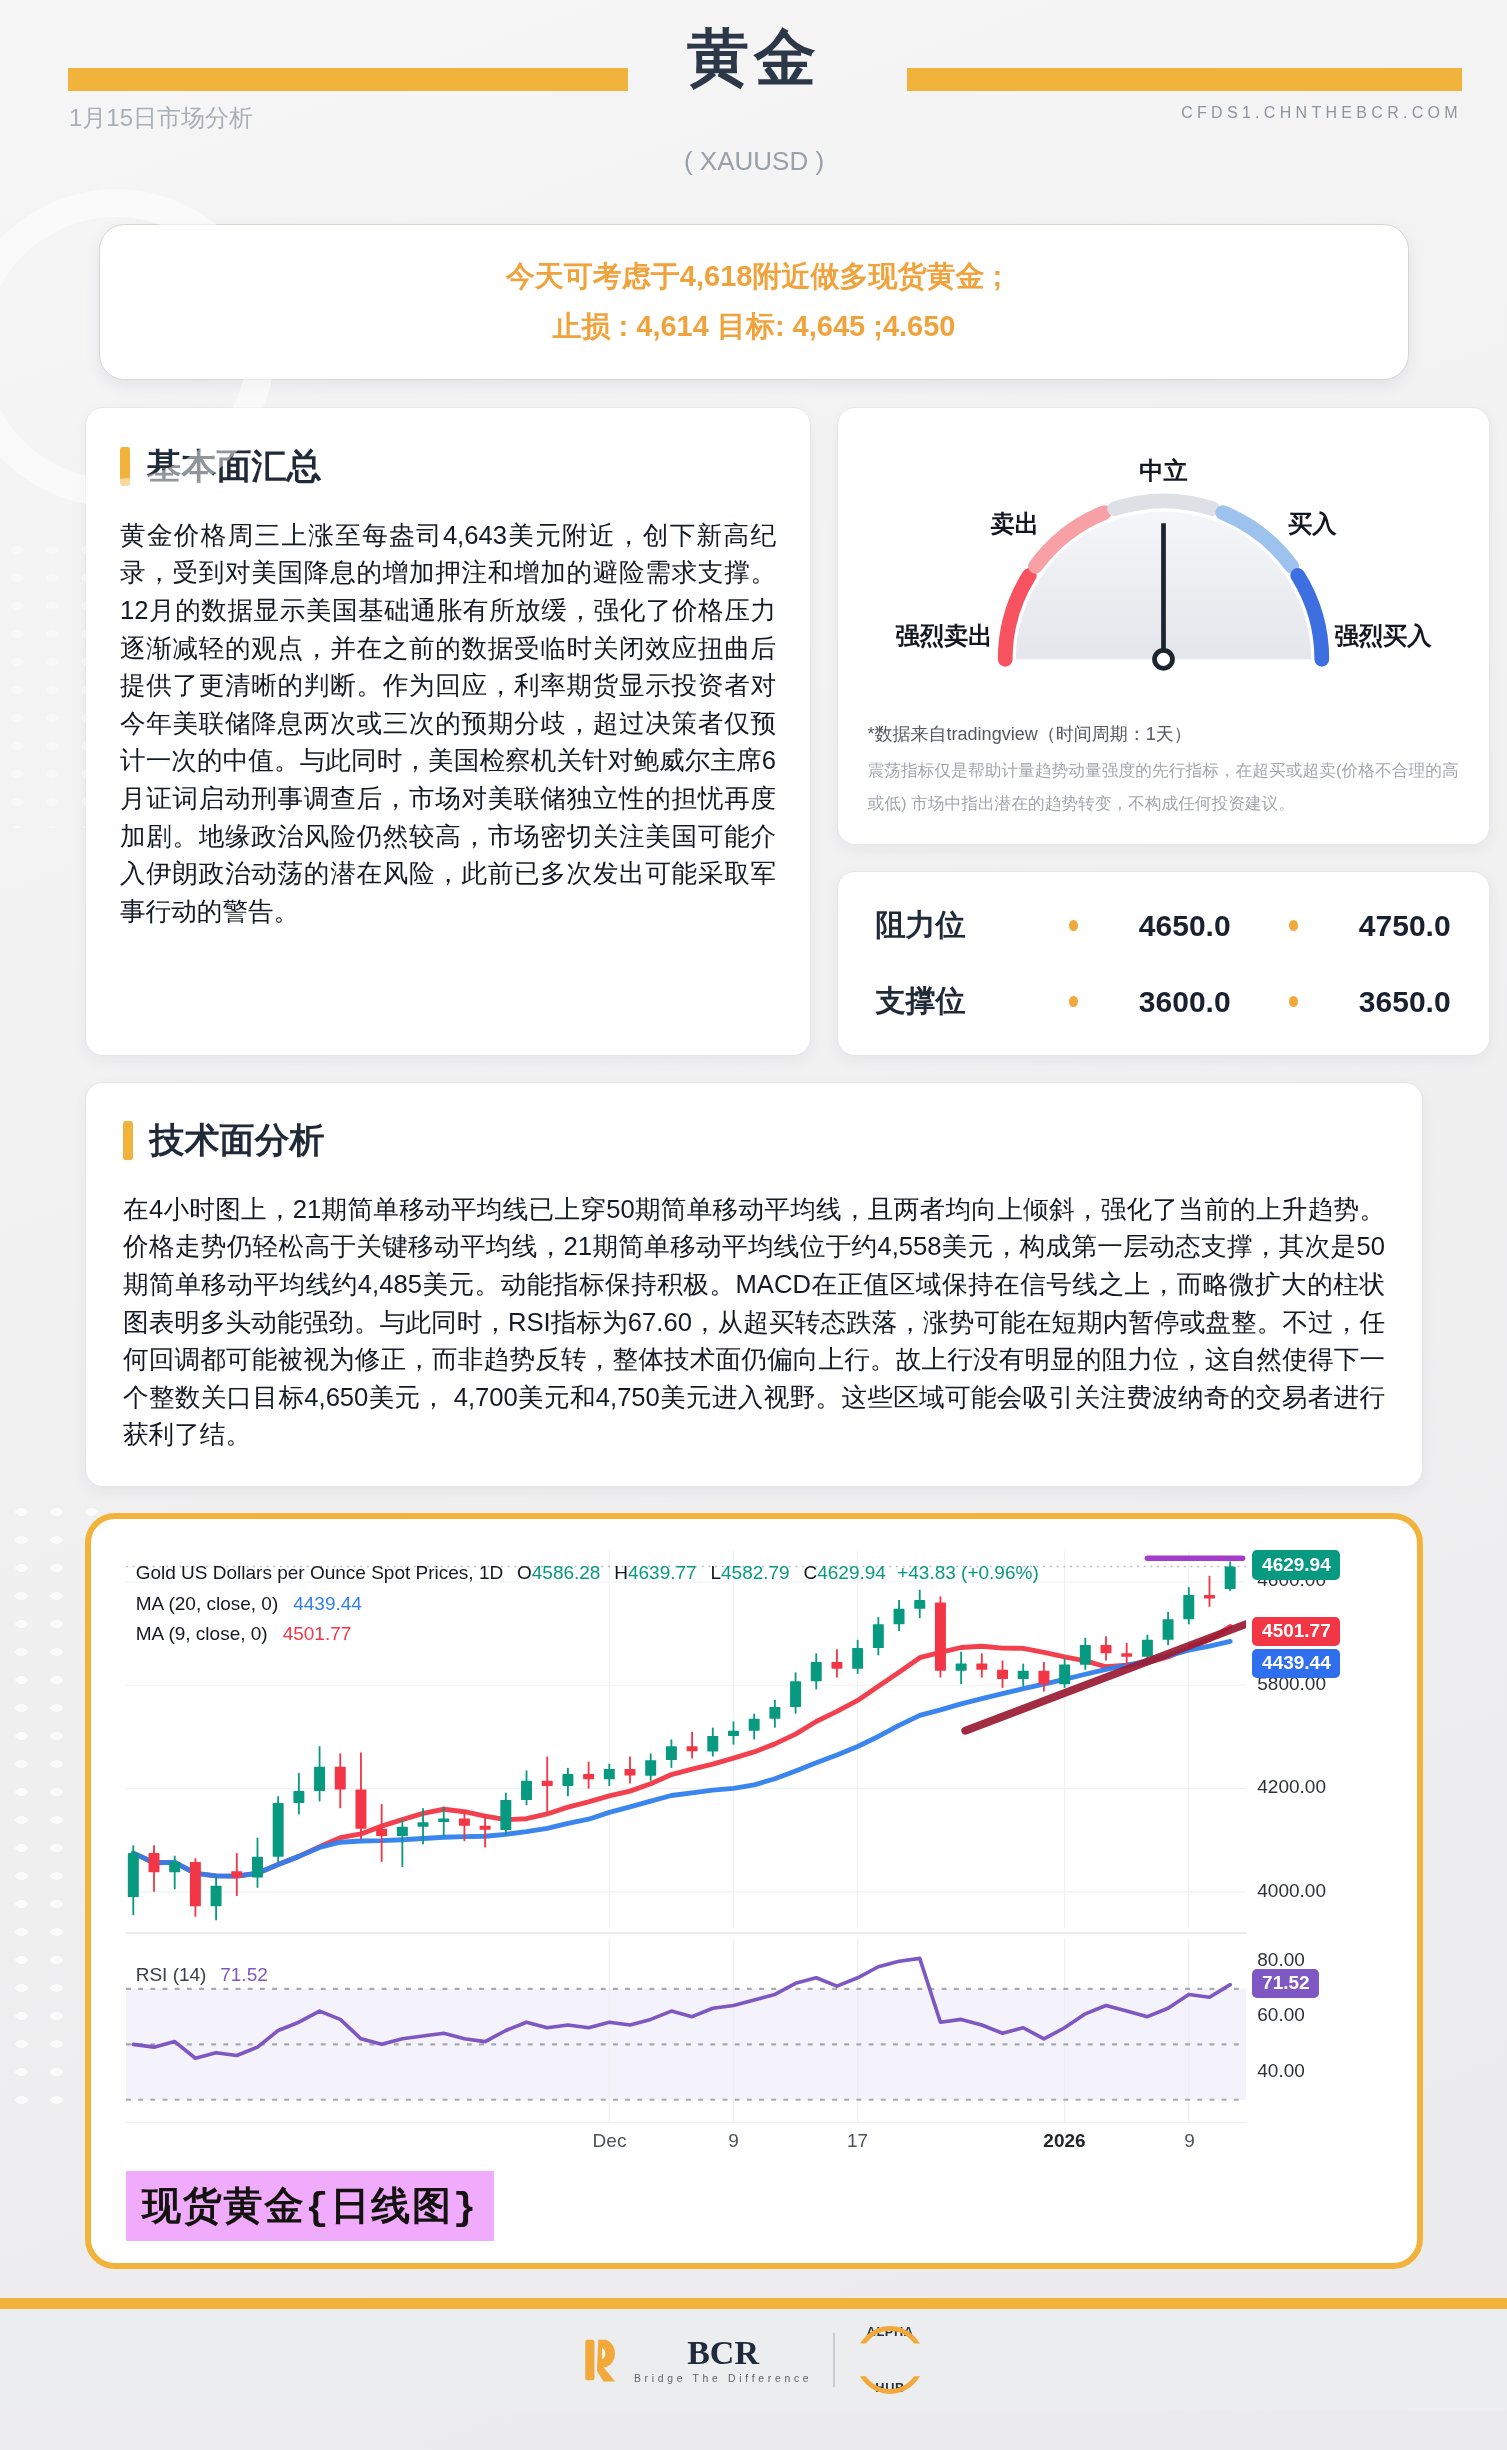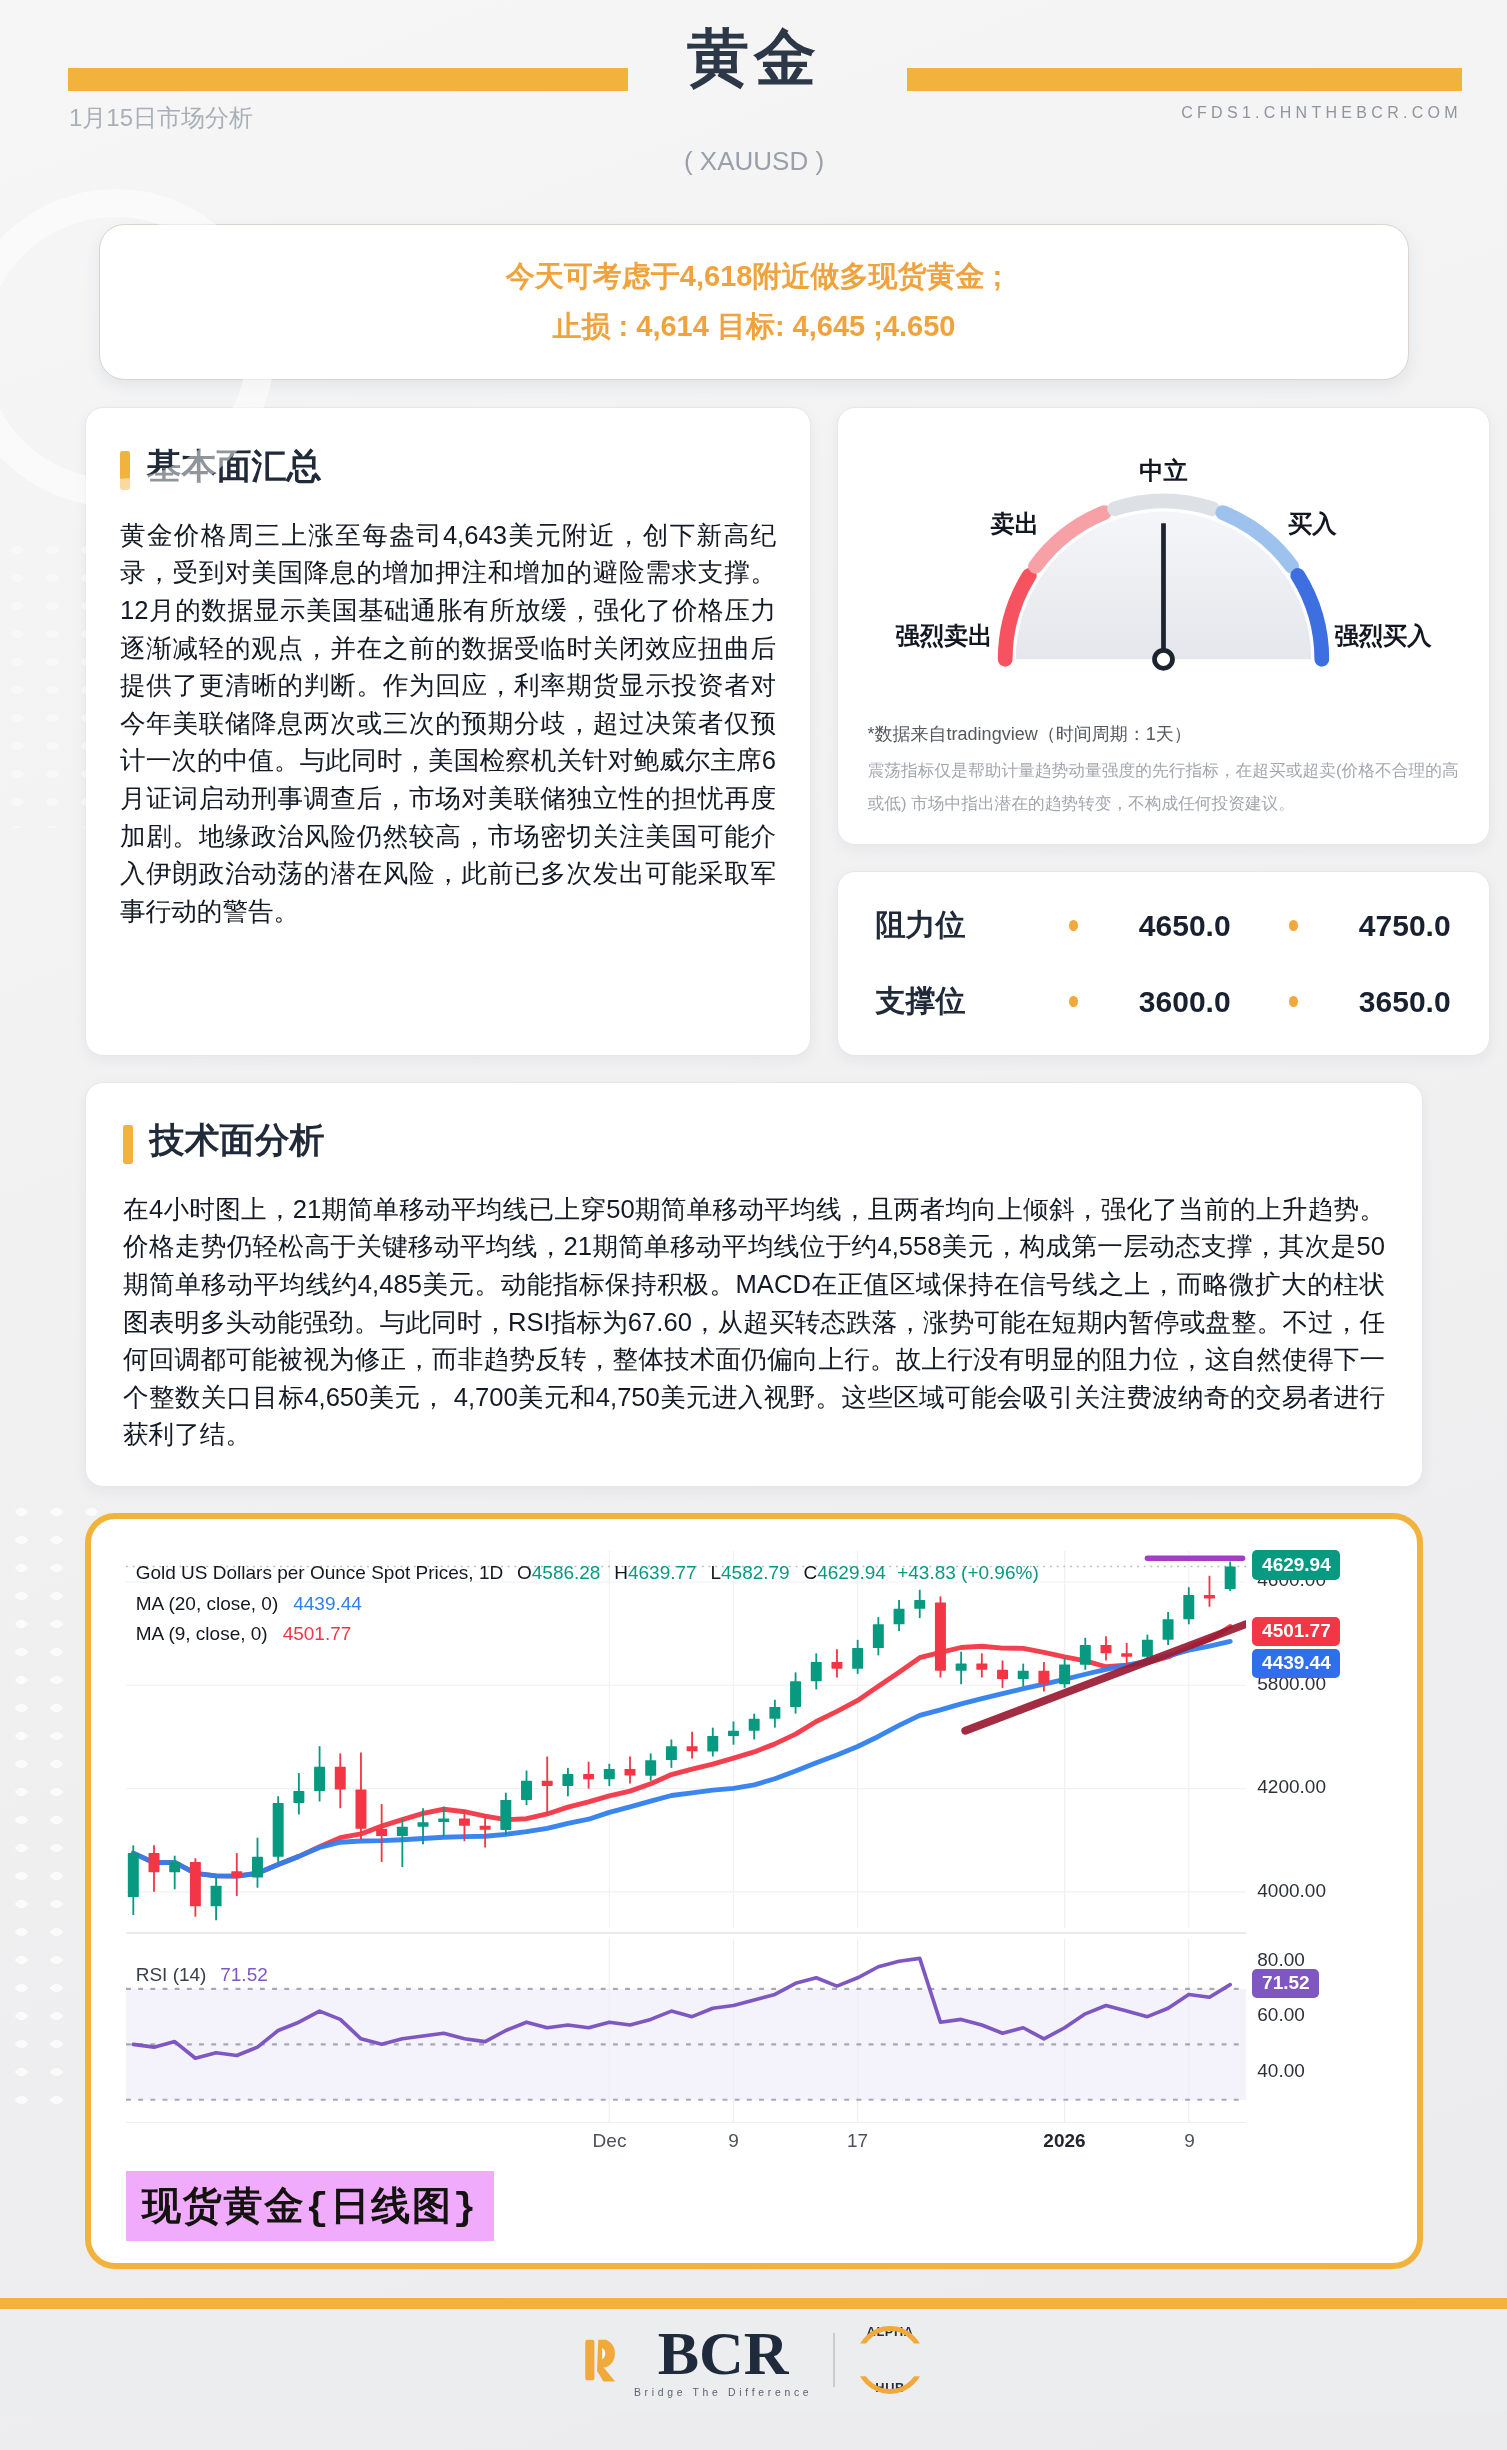--- a/index.html
+++ b/index.html
@@ -26,21 +26,21 @@
 
   
   .advice{margin:28px 99px 0;background:#fff;border:1.8px solid #D8D5CE;border-radius:25.6px;
           box-shadow:0 6px 16px rgba(40,50,70,.08);padding:27px 37px;text-align:center;
           color:#F0A33C;font-size:29px;font-weight:700;line-height:1.72;}
 
   
   .row{display:flex;gap:25.6px;margin:27px 85px 0;align-items:stretch;}
   .card{background:#fff;border:1.2px solid #E5E7EB;border-radius:18px;box-shadow:0 4.9px 13.4px rgba(30,40,60,.05);box-sizing:border-box;}
   .fundamental{width:726px;flex:none;padding:35px 34px;}
-  .section-h{display:flex;align-items:flex-end;gap:16px;font-size:35px;font-weight:700;color:#202A39;margin:0;}
+  .section-h{display:flex;align-items:center;gap:16px;font-size:35px;font-weight:700;color:#202A39;margin:0;}
   .vbar{width:10.4px;height:39px;background:#F2B33D;border-radius:2.4px;flex:none;}
   .bodytext{margin:27px 0 0;font-size:25.6px;line-height:1.47;color:#141A25;text-align:justify;}
   .col-right{flex:1;display:flex;flex-direction:column;gap:25.6px;}
   .gauge-card{padding:27px 30px 24px;}
   .gauge-svg{display:block;width:100%;height:auto;margin:8.5px auto 14.6px;}
   .g-note{font-size:18px;color:#55595F;margin-top:3.7px;}
   .g-disc{font-size:16.7px;color:#A2A6AE;line-height:1.95;margin-top:9.7px;text-align:justify;}
   .levels-card{padding:33px 38px;display:flex;flex-direction:column;gap:35px;}
   .level-row{display:flex;align-items:center;font-size:30px;}
   .level-label{font-weight:700;color:#202A39;width:153px;flex:none;}
@@ -76,21 +76,21 @@
   .rsi-val{color:#7E57C2;margin-left:8.5px;}
   .chart-tag{display:inline-block;margin:9.7px 0 3.7px;background:#f0abfc;color:#151310;
              font-family:Liberation Mono, monospace;font-weight:700;
              font-size:39px;letter-spacing:1.8px;padding:8px 16px;}
 
   
   .footer-bar{height:11px;background:#F2B33D;margin-top:29px;}
   footer{height:102px;background:#ECEDEF;display:flex;align-items:center;justify-content:center;gap:21px;}
   .brand-wrap{display:flex;align-items:center;gap:11px;}
   .brand-text{display:flex;flex-direction:column;align-items:center;}
-  .brand{font-family:"Liberation Serif","DejaVu Serif",serif;font-weight:700;font-size:62px;color:#1F2B3C;line-height:1;}
+  .brand{font-family:"Liberation Serif","DejaVu Serif",serif;font-weight:700;font-size:34px;color:#1F2B3C;line-height:1;}
   .tagline{font-size:10.4px;letter-spacing:3.7px;color:#5A636E;margin-top:3.7px;}
   .divider{width:1.8px;height:54px;background:#C9CDD3;}
   .hub{position:relative;width:68px;height:68px;display:flex;flex-direction:column;align-items:center;justify-content:center;gap:40px;}
   .hub::before,.hub::after{content:"";position:absolute;inset:0;border-radius:50%;border:5.5px solid #F2A93B;}
   .hub::before{clip-path:polygon(0 0,100% 0,100% 26%,0 26%);}
   .hub::after{clip-path:polygon(0 74%,100% 74%,100% 100%,0 100%);}
   .hub-l1,.hub-l2{font-size:12.8px;font-weight:700;color:#23303F;letter-spacing:0.6px;line-height:1.25;}
 </style>
 </head>
 <body>

